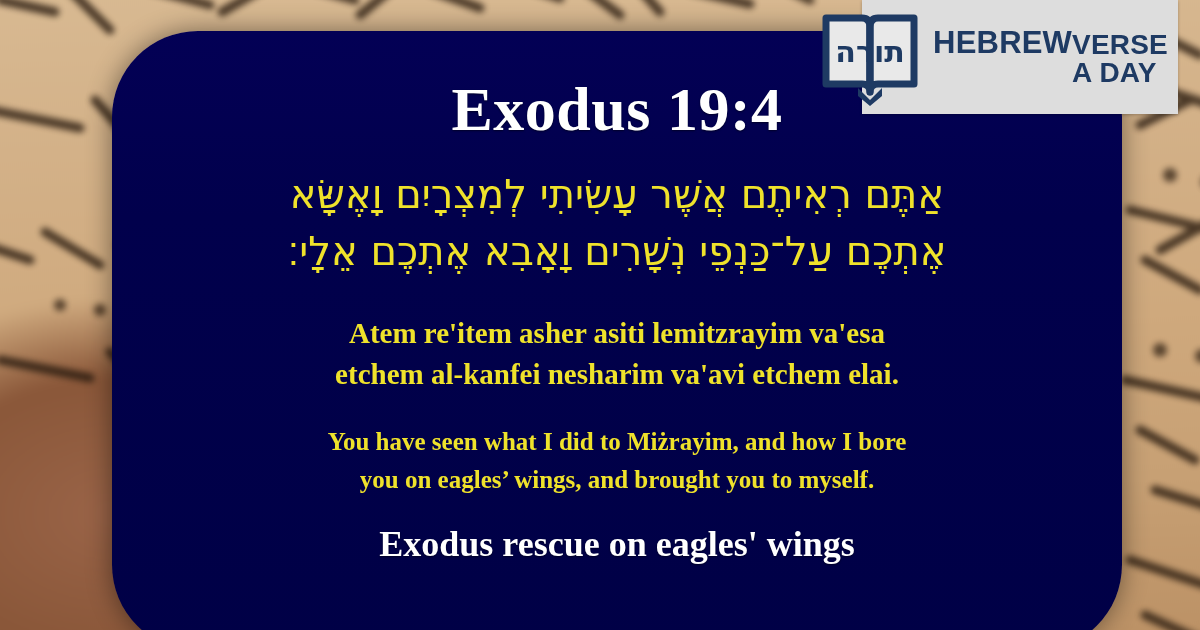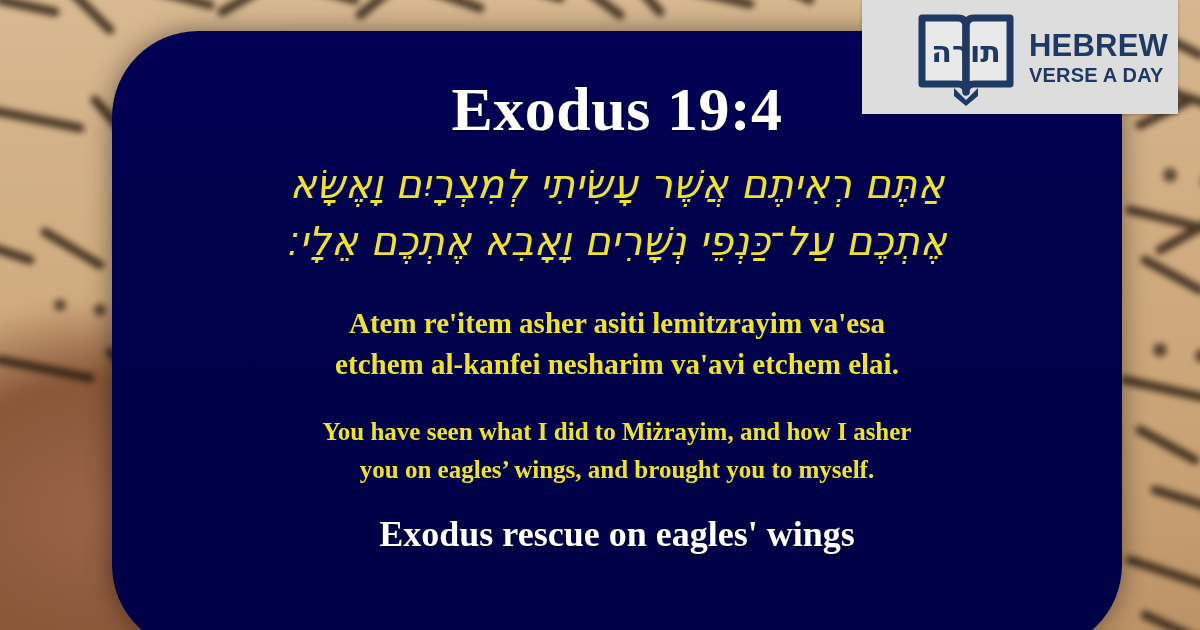--- a/index.html
+++ b/index.html
@@ -46,21 +46,21 @@
     text-shadow:0 1px 2px rgba(0,0,0,.5);
   }
 
   .hebrew{
     direction:rtl;unicode-bidi:bidi-override;
     color:#efe22b;font-family:"DejaVu Sans", sans-serif;
     font-size:40px;line-height:1.42;text-align:center;
     width:960px;font-weight:400;
   }
   .hebrew .hline{display:block;white-space:nowrap;}
-  .heb-block{margin-top:16px;font-style:italic;}
+  .heb-block{margin-top:26px;}
 
   .translit{
     color:#efe22b;font-size:29px;line-height:1.42;font-weight:700;
     text-align:center;margin-top:33px;
   }
   .translit .tline{display:block;}
 
   .english{
     color:#efe22b;font-size:25px;line-height:1.52;font-weight:700;
     text-align:center;margin-top:28px;
@@ -76,28 +76,28 @@
   
   .logo{
     position:absolute;left:862px;top:0;width:316px;height:114px;
     background:#dddddd;display:flex;align-items:center;
     box-sizing:border-box;padding:7px 10px 7px 12px;gap:11px;
     box-shadow:0 1px 3px rgba(0,0,0,.25);
     justify-content:flex-end;
   }
   .logo-mark{width:104px;height:98px;flex:0 0 auto;}
   .logo-words{
-    display:flex;flex-direction:column;justify-content:center;
+    display:flex;flex-direction:row;justify-content:center;
     color:#1e3a63;font-family:"Liberation Sans", sans-serif;
     font-weight:700;line-height:1.0;letter-spacing:.2px;
   }
   .logo-words span{display:block;}
   .lw1{font-size:31px;}
   .lw2{font-size:31px;margin-top:3px;}
-  .lw3{font-size:20px;margin-top:4px;}
+  .lw3{font-size:28px;margin-top:4px;}
 </style>
 </head>
 <body>
 
 <div id="stage">
 
   <div class="bg">
     <div class="bg-base"></div>
     <svg class="bg-script" viewBox="0 0 1280 710" preserveAspectRatio="none">
       <g stroke="#2b1d11" stroke-width="9" stroke-linecap="round" fill="none" opacity="0.85">
@@ -138,21 +138,21 @@
         <span class="hline">אַתֶּם רְאִיתֶם אֲשֶׁר עָשִׂיתִי לְמִצְרָיִם וָאֶשָּׂא</span>
         <span class="hline">אֶתְכֶם עַל־כַּנְפֵי נְשָׁרִים וָאָבִא אֶתְכֶם אֵלָי׃</span>
       </div>
 
       <div class="translit">
         <span class="tline">Atem re'item asher asiti lemitzrayim va'esa</span>
         <span class="tline">etchem al-kanfei nesharim va'avi etchem elai.</span>
       </div>
 
       <div class="english">
-        <span class="eline">You have seen what I did to Miżrayim, and how I asher</span>
+        <span class="eline">You have seen what I did to Miżrayim, and how I bore</span>
         <span class="eline">you on eagles’ wings, and brought you to myself.</span>
       </div>
 
       <div class="caption">Exodus rescue on eagles' wings</div>
 
     </div>
   </div>
 
   <div class="logo">
     <svg class="logo-mark" viewBox="0 0 104 98">

